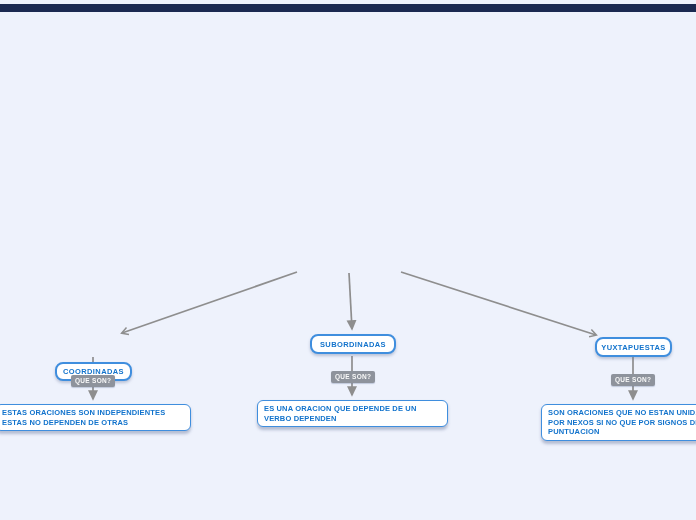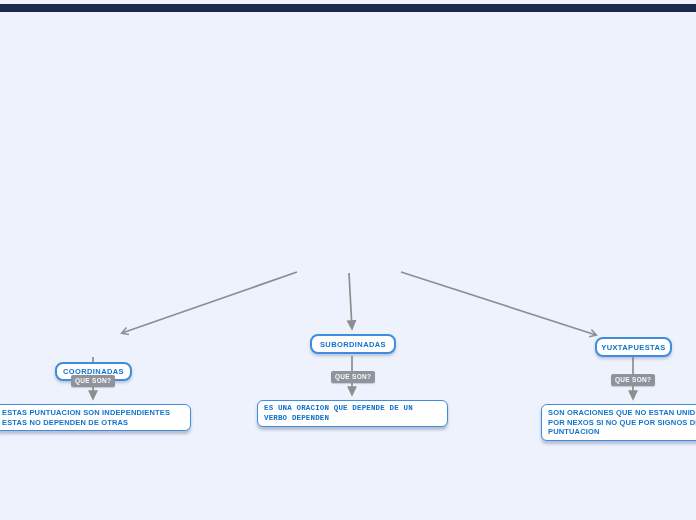--- a/index.html
+++ b/index.html
@@ -38,21 +38,21 @@
   .detail{
     position:absolute;z-index:3;background:#ffffff;
     border:1.5px solid #3f8ede;border-radius:6px;
     color:#1273cc;font-weight:bold;font-size:7.5px;letter-spacing:.15px;
     line-height:9.5px;padding:3px 6px;
     box-shadow:0 2.5px 3px rgba(110,125,160,.45);
     box-sizing:content-box;
   }
   .detail .dline{white-space:nowrap;}
   #detail-coordinadas{left:-5px;top:404px;width:182px;}
-  #detail-subordinadas{left:257px;top:400px;width:177px;font-family:Liberation Mono, monospace;}
+  #detail-subordinadas{left:257px;top:400px;width:177px;}
   #detail-yuxtapuestas{left:541px;top:404px;width:176px;}
 </style>
 </head>
 <body>
 
 <div id="canvas">
 
   <div class="topbar"></div>
 
   <svg class="connectors" viewBox="0 0 696 520" xmlns="http://www.w3.org/2000/svg">
@@ -75,21 +75,21 @@
   </svg>
 
 
   <div class="node" id="node-coordinadas">
     <span>COORDINADAS</span>
   </div>
   <div class="edge-tag" id="tag-coordinadas">
     <span>QUE SON?</span>
   </div>
   <div class="detail" id="detail-coordinadas">
-    <div class="dline">ESTAS PUNTUACION SON INDEPENDIENTES</div>
+    <div class="dline">ESTAS ORACIONES SON INDEPENDIENTES</div>
     <div class="dline">ESTAS NO DEPENDEN DE OTRAS</div>
   </div>
 
   <div class="node" id="node-subordinadas">
     <span>SUBORDINADAS</span>
   </div>
   <div class="edge-tag" id="tag-subordinadas">
     <span>QUE SON?</span>
   </div>
   <div class="detail" id="detail-subordinadas">

